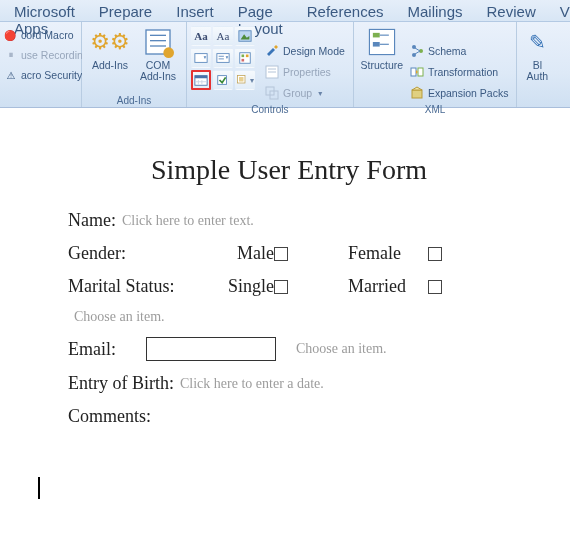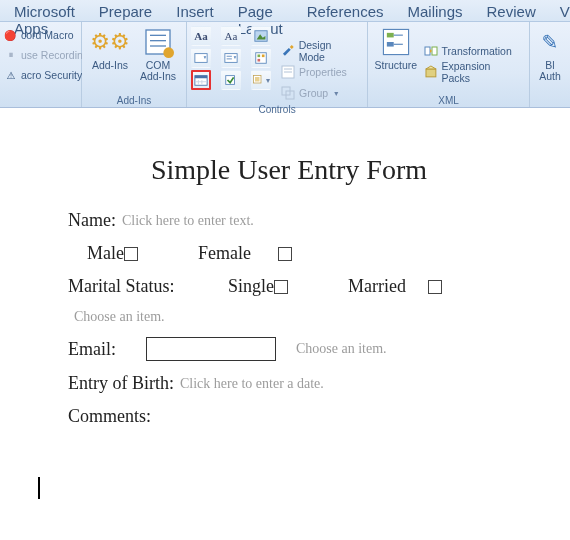--- a/index.html
+++ b/index.html
@@ -92,21 +92,21 @@
   }
   .controls-rows {
     display:flex;
     flex-direction:column;
     gap:2px;
     padding-top:2px;
     margin-right:6px;
   }
   .controls-row {
     display:flex;
-    gap:10px;
+    gap:2px;
   }
   .cbtn {
     width:20px; height:20px;
     border:1px solid transparent;
     display:flex; align-items:center; justify-content:center;
     cursor:pointer;
     font-size:12px;
     color:#3a75b8;
     background: linear-gradient(#f5f9fd,#e2edf8);
     border-radius:2px;
@@ -364,20 +364,32 @@
               <line x1="12" y1="8" x2="20" y2="8" stroke="#5a87bc"></line>
               <line x1="12" y1="16" x2="20" y2="16" stroke="#5a87bc"></line>
             </svg>
         </div>
         <div class="bigbtn-label">Structure</div>
       </div>
       <div class="right-list">
         <div class="right-item">
           <span class="ri-icon">
             <svg viewBox="0 0 14 14">
+                <circle cx="4" cy="3" r="2" fill="#5a87bc"></circle>
+                <circle cx="4" cy="11" r="2" fill="#5a87bc"></circle>
+                <circle cx="11" cy="7" r="2" fill="#7db04f"></circle>
+                <line x1="5" y1="4" x2="10" y2="7" stroke="#5a87bc"></line>
+                <line x1="5" y1="10" x2="10" y2="7" stroke="#5a87bc"></line>
+              </svg>
+          </span>
+          <span>Schema</span>
+        </div>
+        <div class="right-item">
+          <span class="ri-icon">
+            <svg viewBox="0 0 14 14">
                 <rect x="1" y="3" width="5" height="8" fill="#fff" stroke="#5a87bc"></rect>
                 <rect x="8" y="3" width="5" height="8" fill="#fff" stroke="#7db04f"></rect>
                 <polygon points="6,5 8,7 6,9" fill="#e0a52e"></polygon>
               </svg>
           </span>
           <span>Transformation</span>
         </div>
         <div class="right-item">
           <span class="ri-icon">
             <svg viewBox="0 0 14 14">
@@ -407,20 +419,21 @@
 <div class="doc-wrap">
   <div class="doc">
     <div class="title">Simple User Entry Form</div>
 
     <div class="row">
       <span class="lab">Name:</span>
       <span class="placeholder">Click here to enter text.</span>
     </div>
 
     <div class="opt-row">
+      <span class="colA">Gender:</span>
       <span class="colB">Male</span>
       <span class="cbox"></span>
       <span class="gapB"></span>
       <span class="colC">Female</span>
       <span class="cbox"></span>
     </div>
 
     <div class="opt-row">
       <span class="colA">Marital Status:</span>
       <span class="colB">Single</span>

